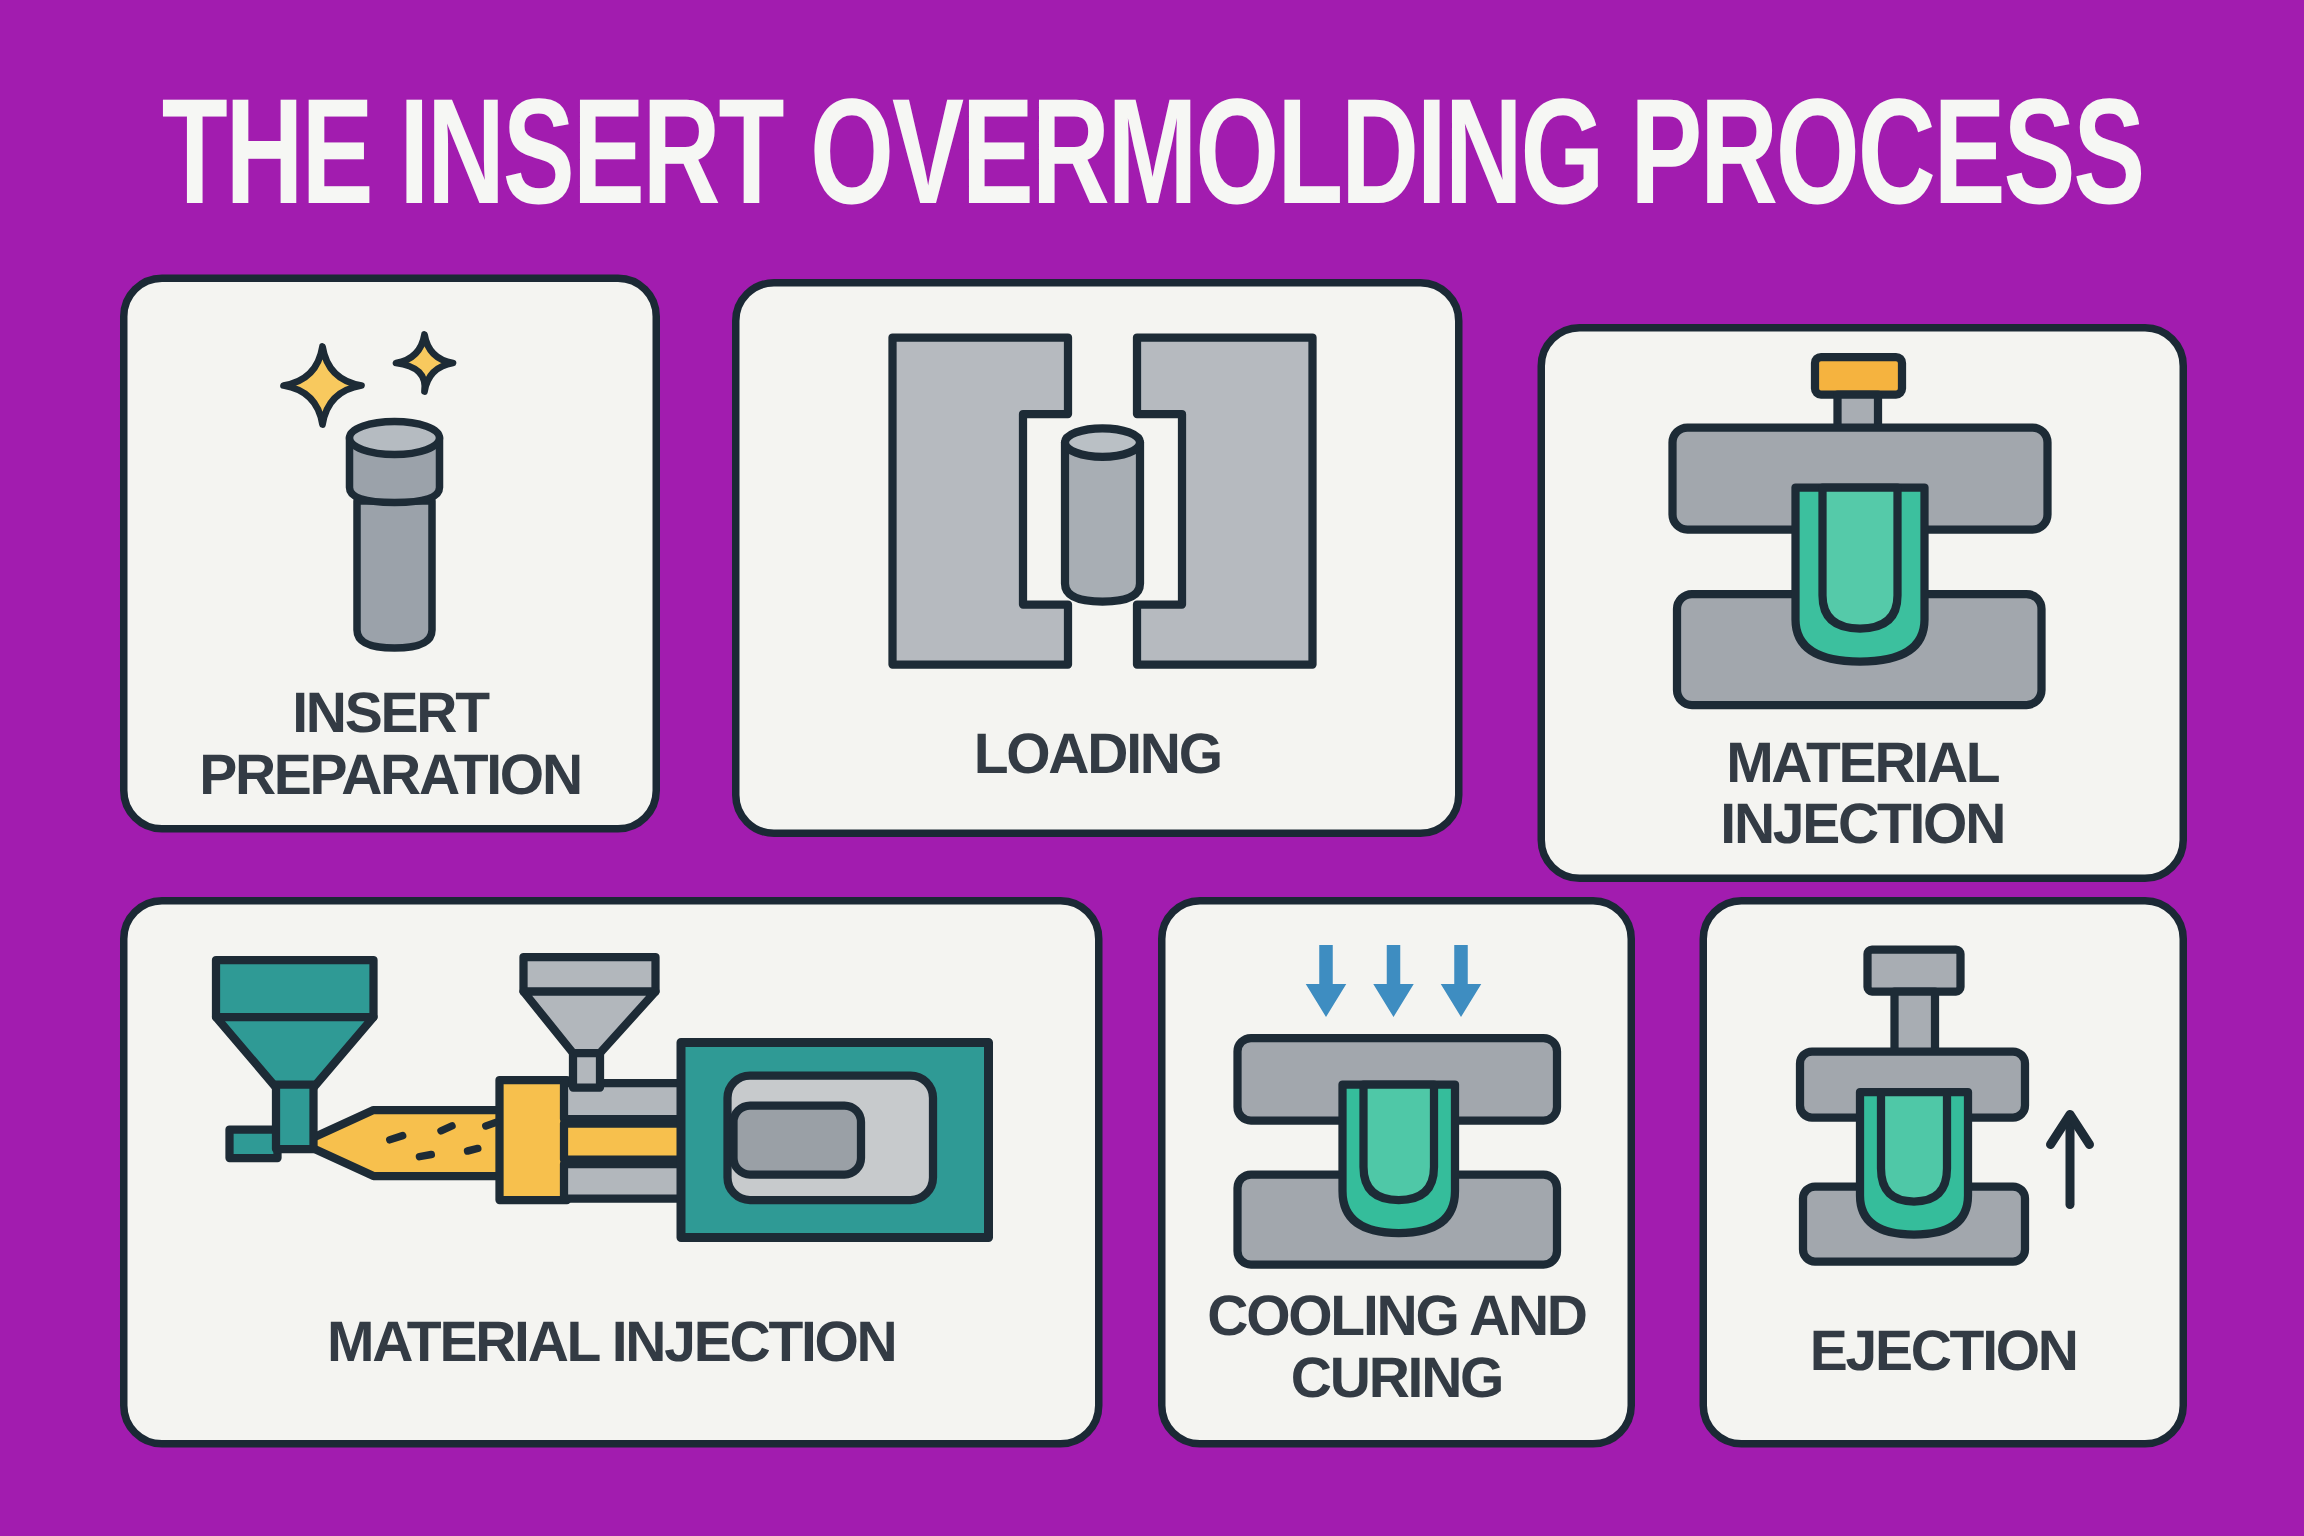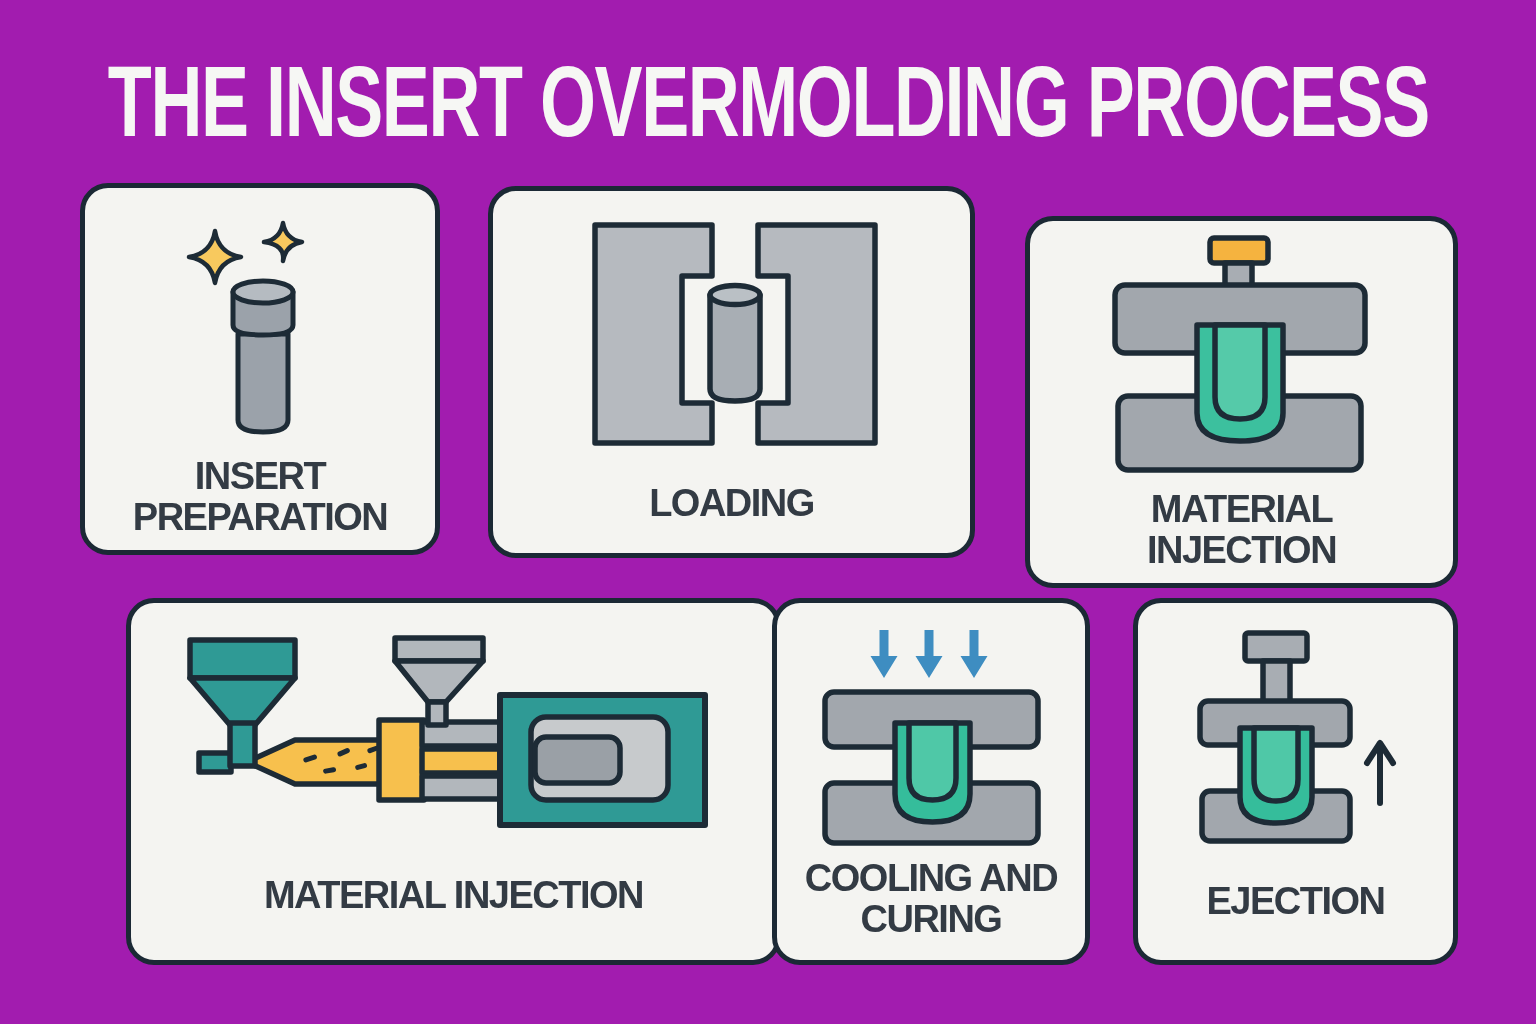--- a/index.html
+++ b/index.html
@@ -23,21 +23,21 @@
   .card svg{position:absolute;left:0;top:0;}
   .label{
     position:absolute;left:0;right:0;text-align:center;
     color:#333B44;font-weight:bold;font-size:38px;letter-spacing:-1.5px;
     line-height:1.08;white-space:nowrap;
   }
   
   #card1{left:80px;top:183px;width:360px;height:372px;}
   #card2{left:488px;top:186px;width:487px;height:372px;}
   #card3{left:1025px;top:183px;width:433px;height:372px;margin-top:33px;}
-  #card4{left:80px;top:598px;width:655px;height:367px;margin-left:46px;}
+  #card4{left:80px;top:598px;width:655px;height:367px;}
   #card5{left:772px;top:598px;width:318px;height:367px;}
   #card6{left:1133px;top:598px;width:325px;height:367px;}
   #card1 .label{top:268px;}
   #card2 .label{top:292px;}
   #card3 .label{top:268px;}
   #card4 .label{top:272px;}
   #card5 .label{top:255px;}
   #card6 .label{top:278px;}
 </style>
 </head>

